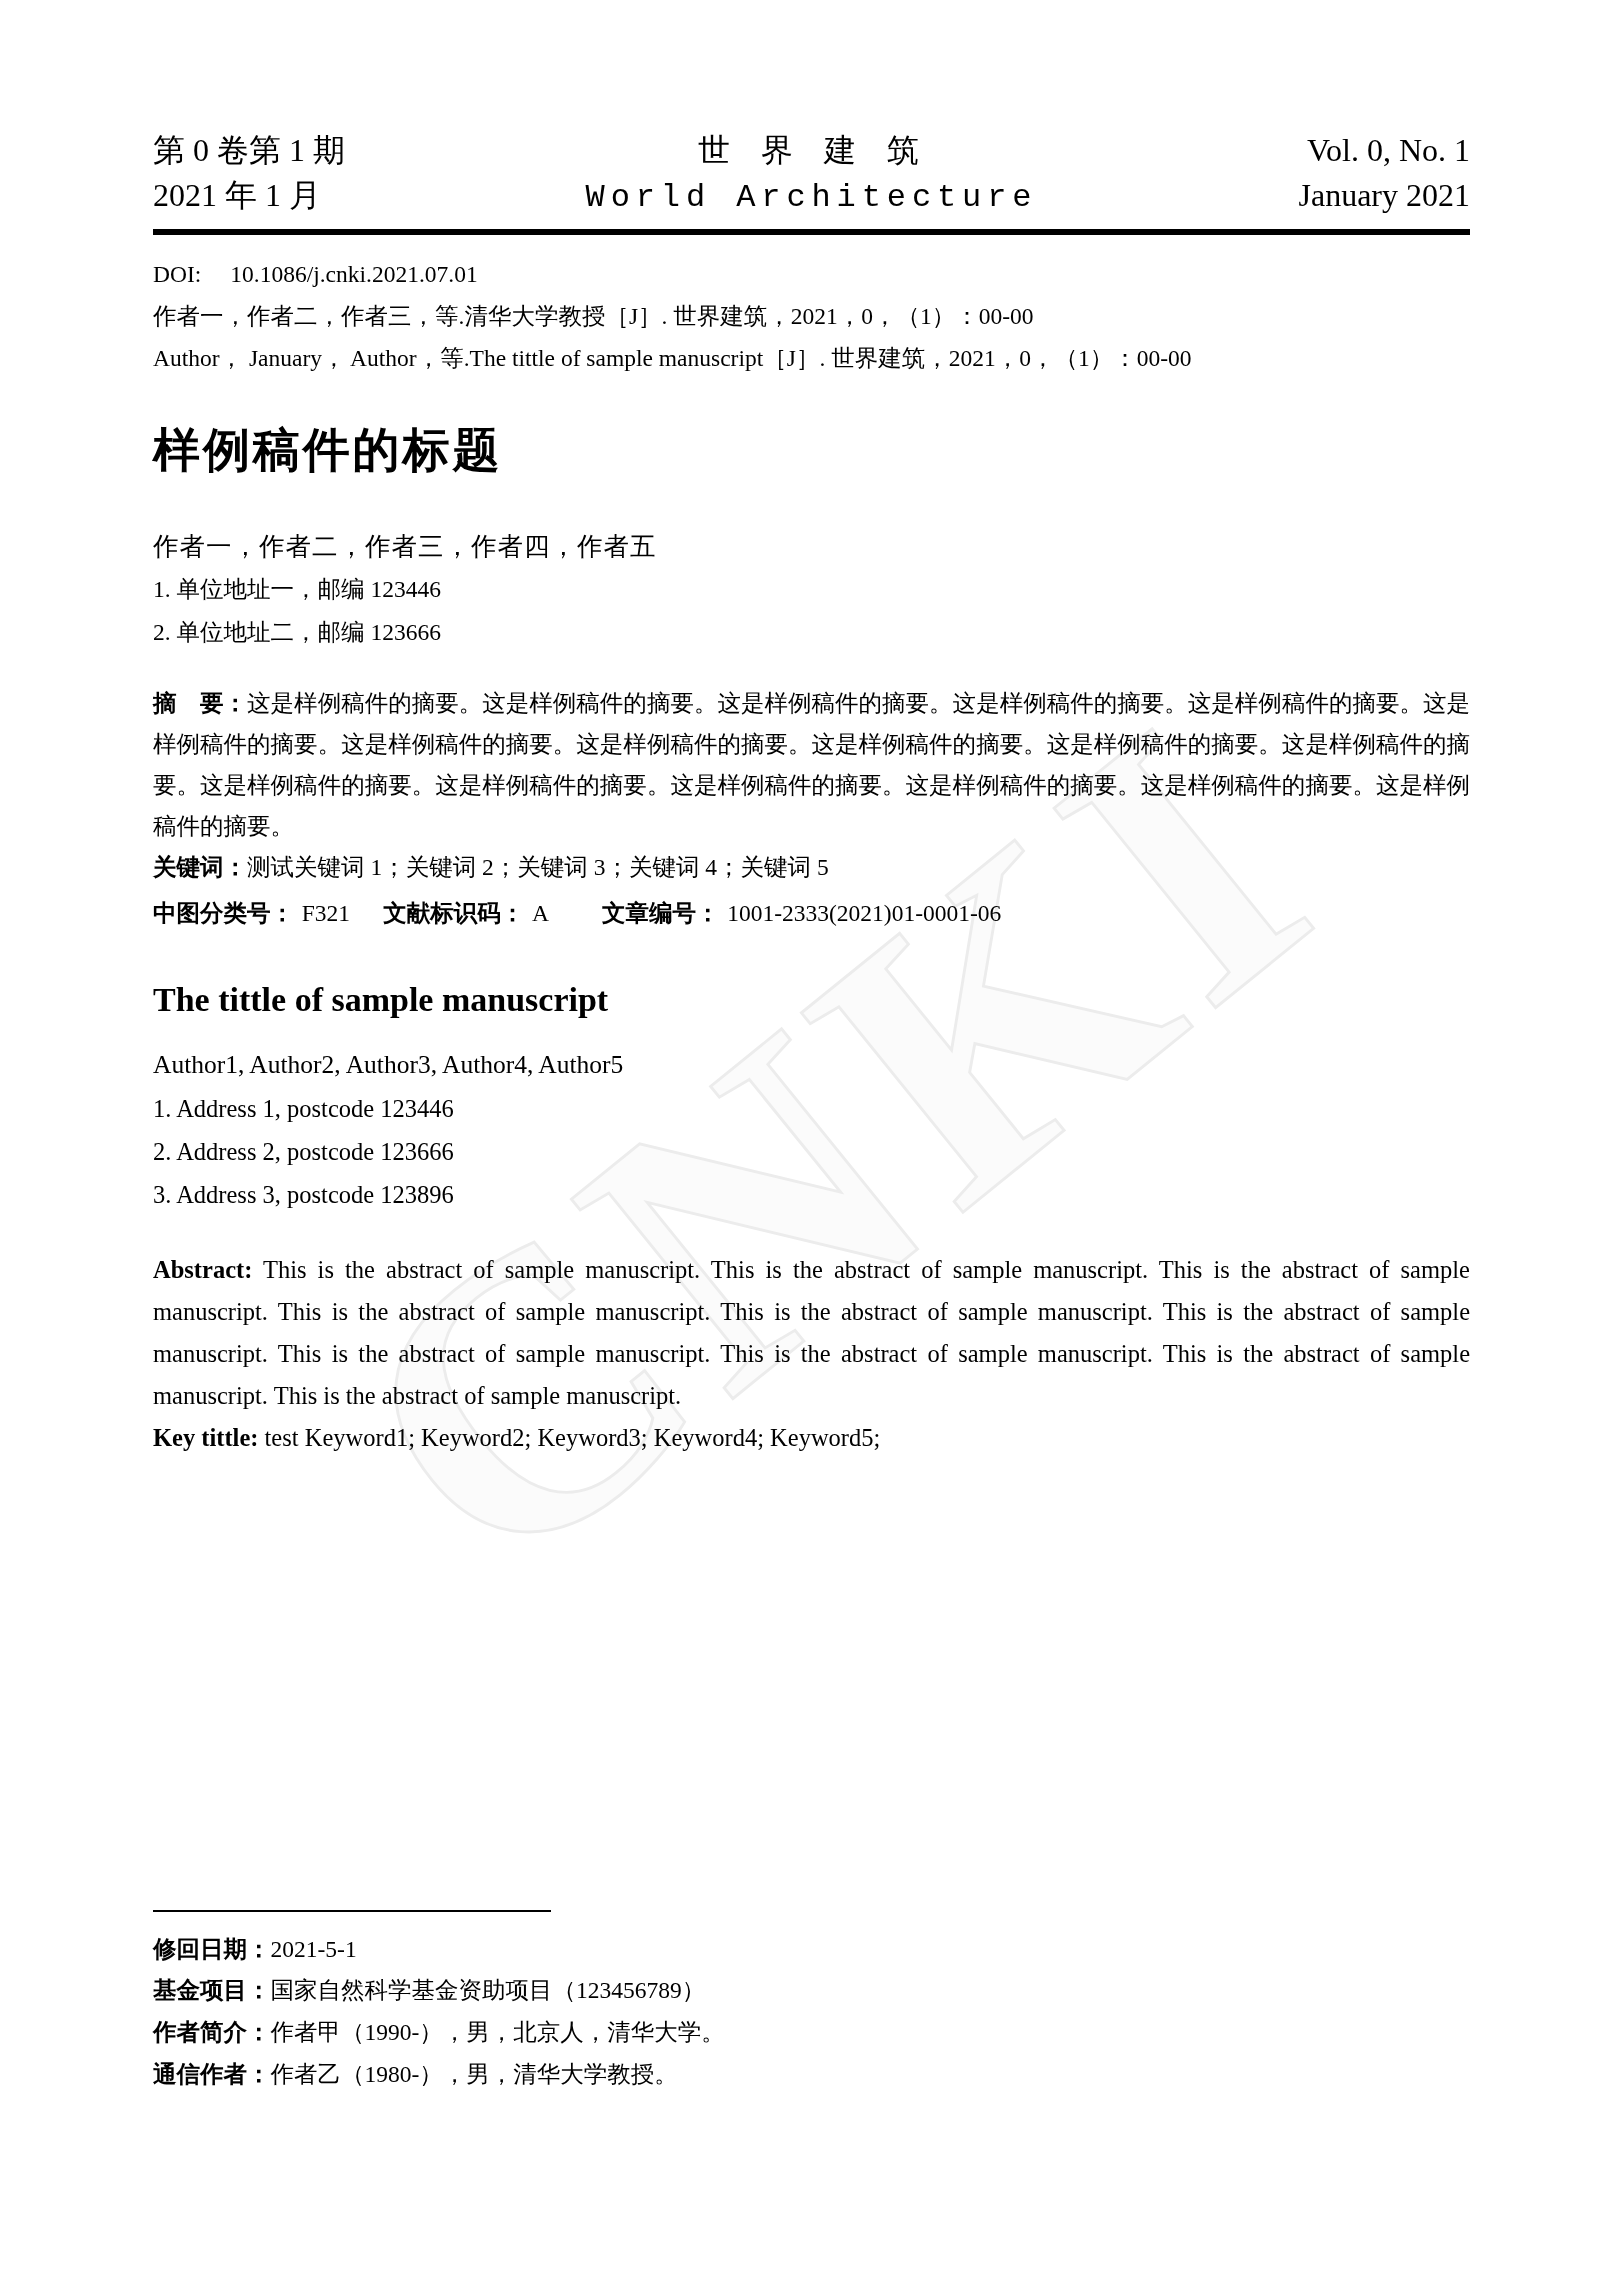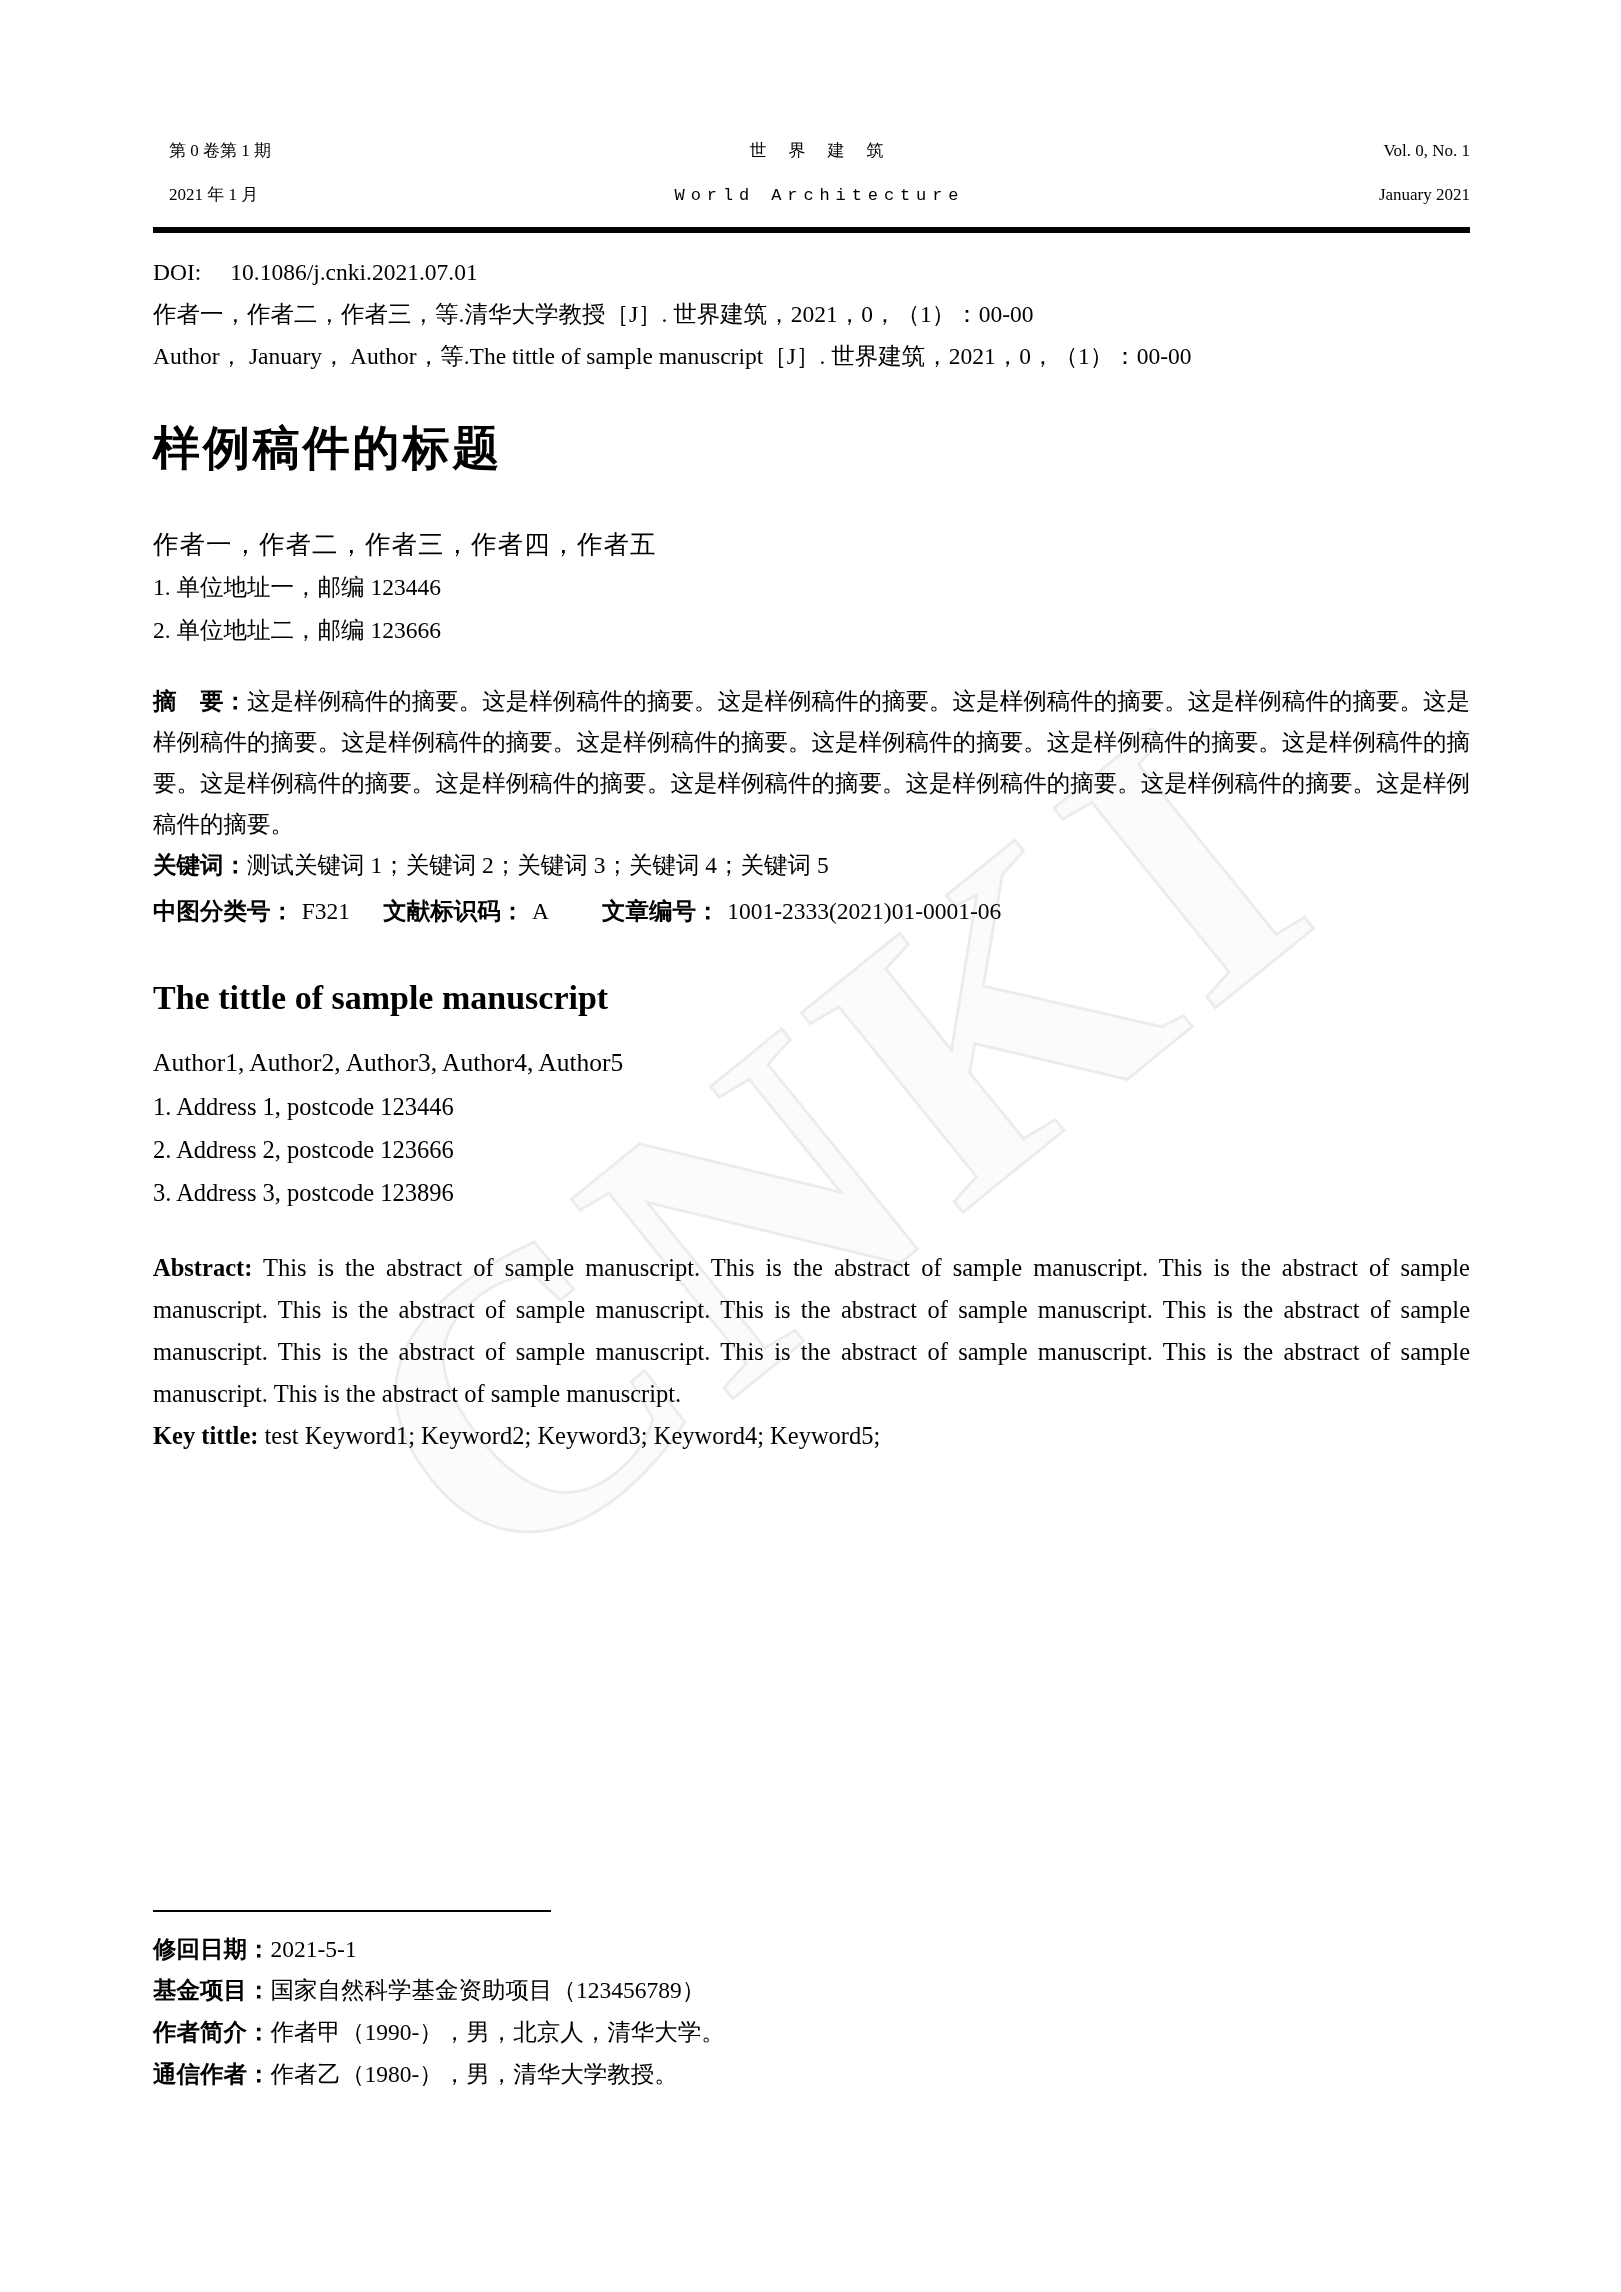--- a/index.html
+++ b/index.html
@@ -34,23 +34,22 @@
     left:153px; top:0;
     width:1317px;
     z-index:1;
   }
   
   .header { margin-top:129px; }
   .h-row {
     display:grid;
     grid-template-columns:1fr auto 1fr;
     align-items:baseline;
-    font-size:17px;
+    font-size:32px;
     line-height:43px;
-    margin-left:16px;
   }
   .h-left  { text-align:left; }
   .h-center{ text-align:left; letter-spacing:5.9px;font-family:Liberation Mono, monospace; }
   .h-right { text-align:right; }
   .rule-thick { height:5.9px; background:#000; margin-top:9.8px; }
   
   .doi-line { margin:25.5px 0 0; font-size:23.5px; line-height:29px; }
   .doi-line .val { margin-left:29px; }
   .cite { margin:12.7px 0 0; font-size:23.5px; line-height:29px; }
   .journal-name { font-family:"Liberation Sans","DejaVu Sans",sans-serif; }

